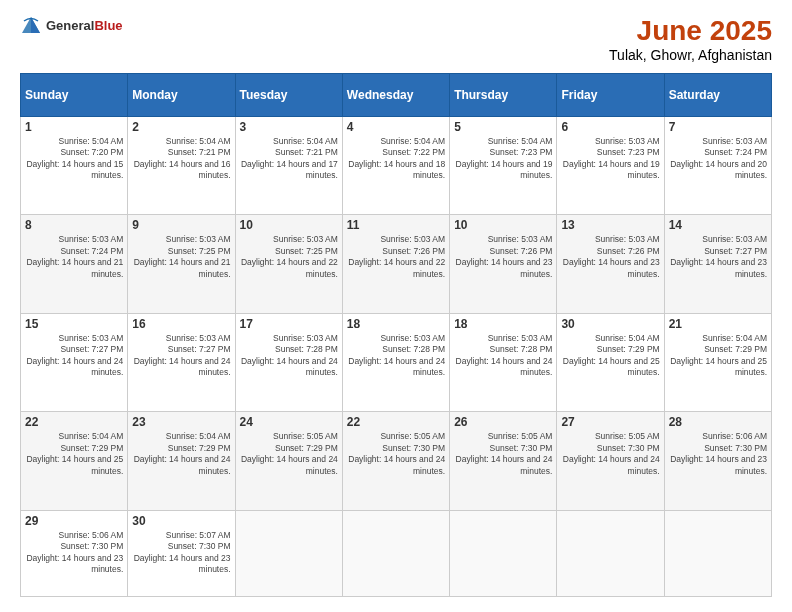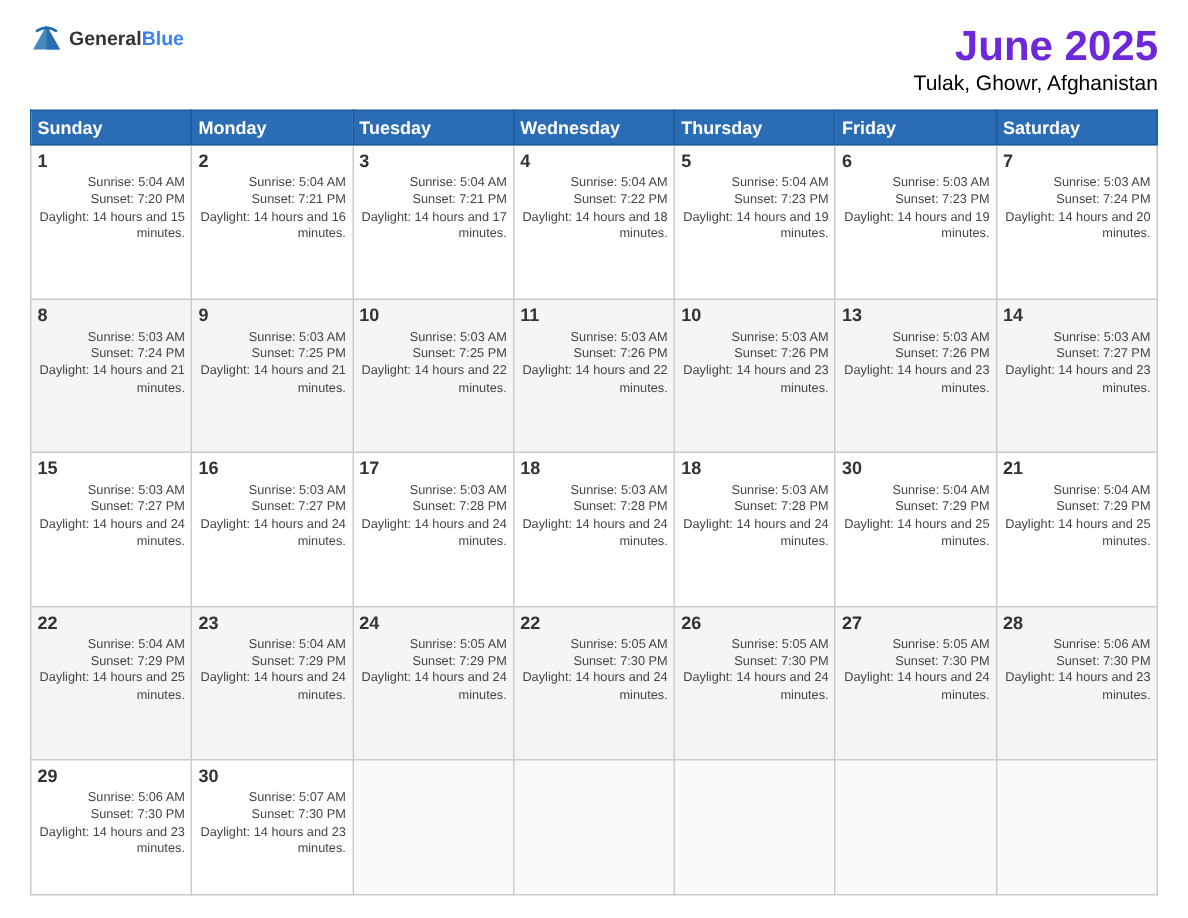--- a/index.html
+++ b/index.html
@@ -28,51 +28,51 @@
       align-items: center;
     }
     .logo-text {
       display: flex;
       flex-direction: row;
       font-size: 13px;
       font-weight: bold;
       line-height: 1.2;
     }
     .logo-general { color: #333; }
-    .logo-blue { color: #3b82f6; }
+    .logo-blue { color: #b91c1c; }
     .logo-icon {
       width: 22px;
       height: 22px;
       margin-right: 4px;
     }
     .title-block {
       text-align: right;
     }
     .title-main {
       font-size: 28px;
       font-weight: bold;
-      color: #6d28d9;
+      color: #c2410c;
     }
     .title-sub {
       font-size: 14px;
       color: #000000;
     }
     .calendar {
       flex: 1;
       border: 1px solid #ccc;
       border-collapse: collapse;
       width: 100%;
       table-layout: fixed;
     }
     .calendar th {
       background: #2a6db5;
       color: #fff;
       font-size: 12px;
       font-weight: bold;
-      padding: 4px 4px;
+      padding: 14px 4px;
       text-align: left;
       border: 1px solid #1a5a9a;
     }
     .calendar td {
       border: 1px solid #ccc;
       vertical-align: top;
       padding: 3px 4px;
       font-size: 9px;
       color: #333;
       height: 82px;

